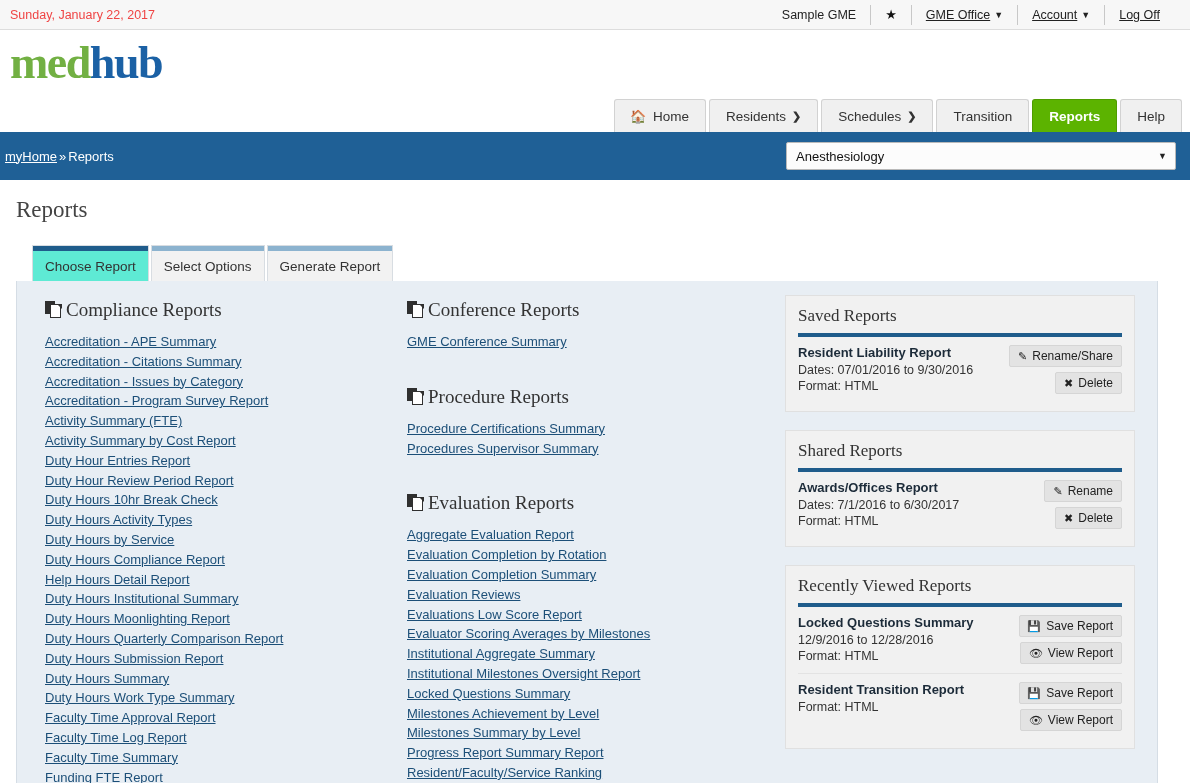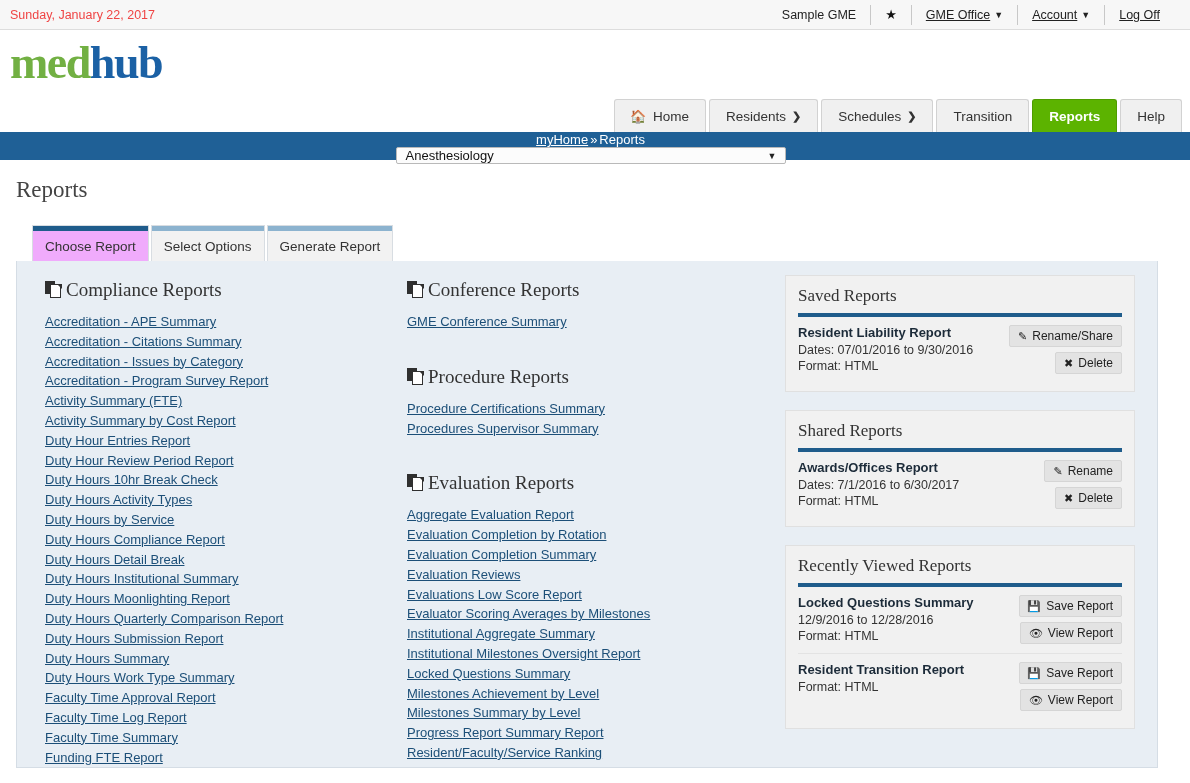--- a/index.html
+++ b/index.html
@@ -88,28 +88,27 @@
     background: #5cb300;
     border-color: #4f9c00;
     color: #ffffff;
     font-weight: bold;
   }
   .navtab .chev { font-size: 11px; font-weight: bold; }
   .home-icon { font-size: 13px; }
 
   
   .bluebar {
-    height: 28px;
+    height: 48px;
     background: #1f6096;
     display: flex;
     align-items: center;
     justify-content: space-between;
     padding: 0 14px 0 5px;
     position: relative;
-    flex-direction: column;
   }
   .crumbs {
     color: #ffffff;
     font-size: 13px;
   }
   .crumbs a {
     color: #ffffff;
     text-decoration: underline;
     cursor: pointer;
   }
@@ -154,21 +153,21 @@
     cursor: pointer;
   }
   .subtab .bar { height: 5px; background: #8cb3cf; }
   .subtab.active .bar { background: #1f5c8b; }
   .subtab .lbl {
     padding: 8px 12px 7px;
     font-size: 13.5px;
     color: #333333;
     white-space: nowrap;
   }
-  .subtab.active { background: #f0abfc; }
+  .subtab.active { background: #5eead4; }
 
   
   .content {
     margin-left: 16px;
     margin-right: 32px;
     background: #e8eef4;
     border: 1px solid #d5dde5;
     border-top: none;
     min-height: 495px;
     display: flex;
@@ -366,21 +365,21 @@
         <li><a>Accreditation - Issues by Category</a></li>
         <li><a>Accreditation - Program Survey Report</a></li>
         <li><a>Activity Summary (FTE)</a></li>
         <li><a>Activity Summary by Cost Report</a></li>
         <li><a>Duty Hour Entries Report</a></li>
         <li><a>Duty Hour Review Period Report</a></li>
         <li><a>Duty Hours 10hr Break Check</a></li>
         <li><a>Duty Hours Activity Types</a></li>
         <li><a>Duty Hours by Service</a></li>
         <li><a>Duty Hours Compliance Report</a></li>
-        <li><a>Duty Hours Detail Break</a></li>
+        <li><a>Help Hours Detail Report</a></li>
         <li><a>Duty Hours Institutional Summary</a></li>
         <li><a>Duty Hours Moonlighting Report</a></li>
         <li><a>Duty Hours Quarterly Comparison Report</a></li>
         <li><a>Duty Hours Submission Report</a></li>
         <li><a>Duty Hours Summary</a></li>
         <li><a>Duty Hours Work Type Summary</a></li>
         <li><a>Faculty Time Approval Report</a></li>
         <li><a>Faculty Time Log Report</a></li>
         <li><a>Faculty Time Summary</a></li>
         <li><a>Funding FTE Report</a></li>

